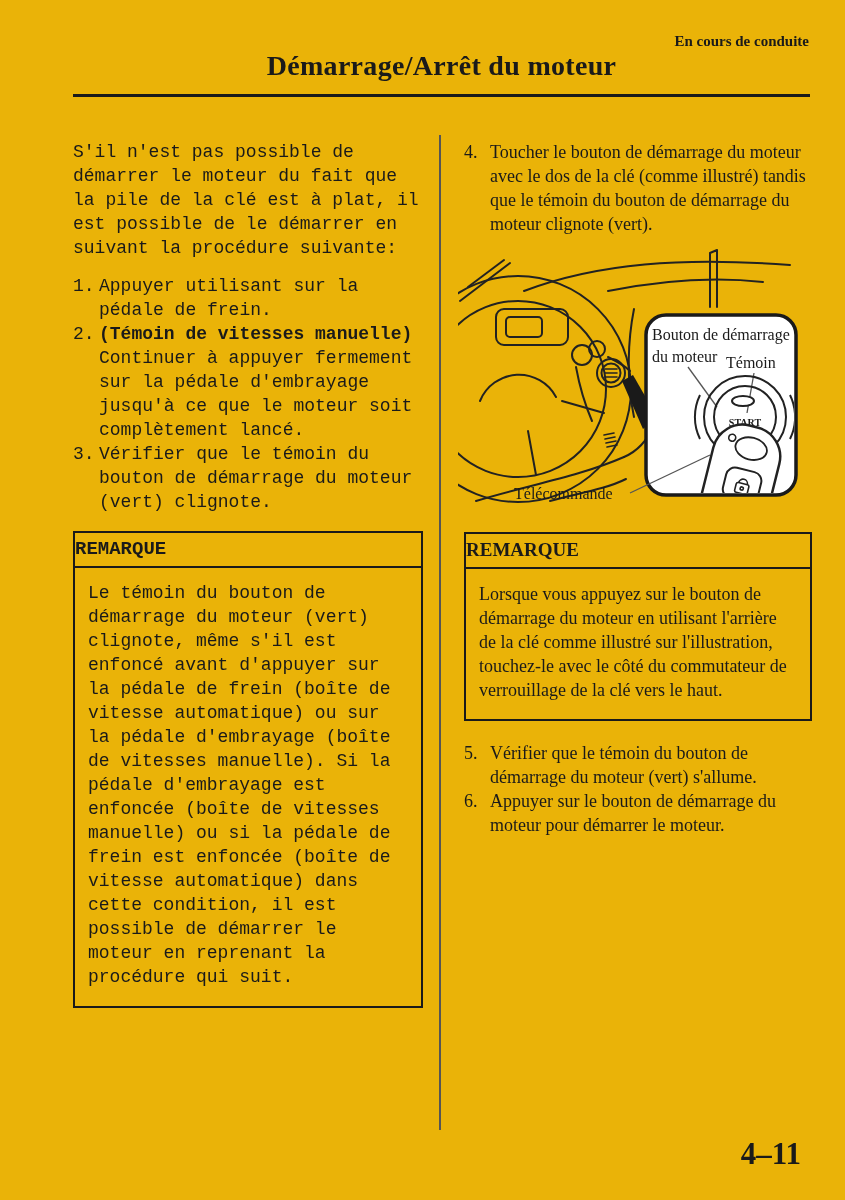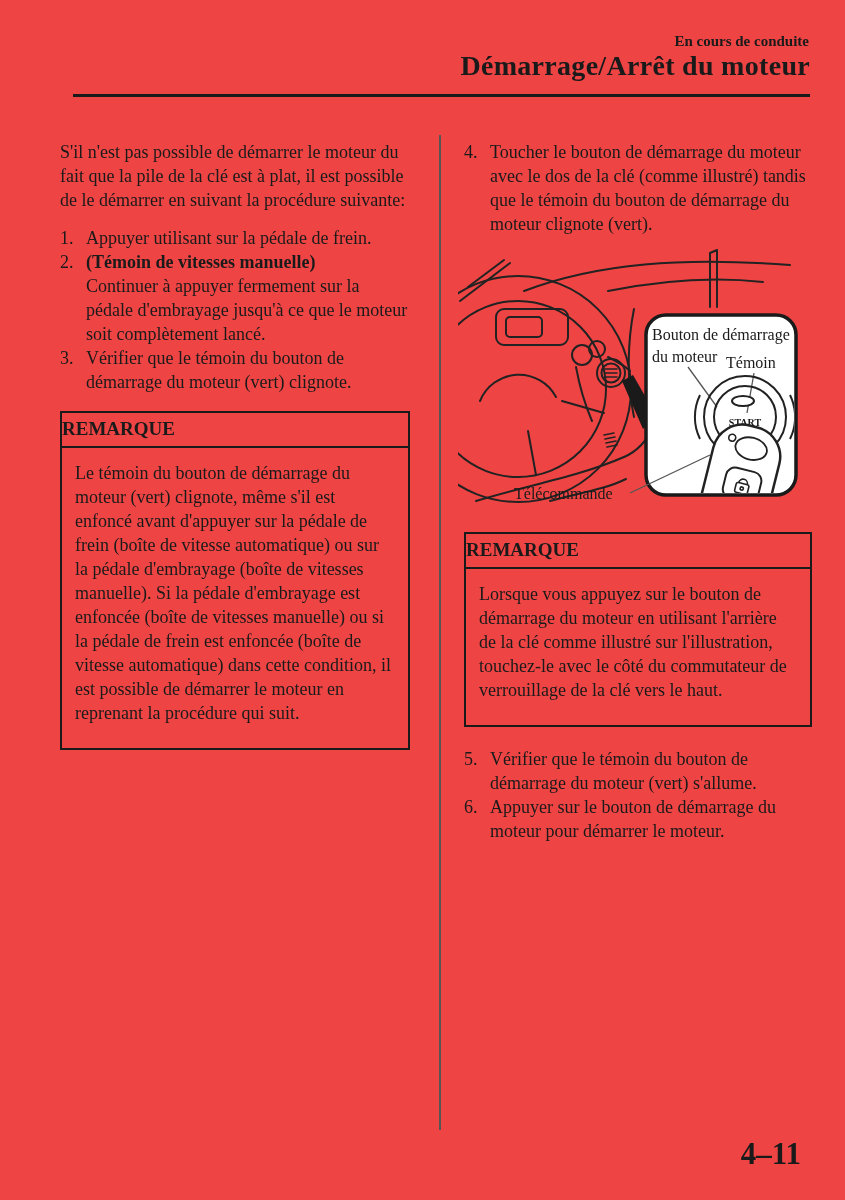--- a/index.html
+++ b/index.html
@@ -1,44 +1,44 @@
 <!DOCTYPE html>
 <html><head>
 <meta charset="utf-8">
 <style>
   html,body { margin:0; padding:0; background:#e8e8e8; }
   .page {
     position:relative; width:845px; height:1200px; margin:0 auto;
-    background:#ef4444; color:#1a1a1a;
+    background:#eab308; color:#1a1a1a;
     font-family:"Liberation Serif", serif; overflow:hidden;
   }
   .hdr-section {
     position:absolute; top:33px; left:73px; right:36px;
     text-align:right; font-size:15px; font-weight:bold;
   }
   .hdr-title {
     position:absolute; top:50px; left:73px; right:35px;
-    text-align:right; font-size:28px; font-weight:bold; letter-spacing:0.3px;
+    text-align:center; font-size:28px; font-weight:bold; letter-spacing:0.3px;
   }
   .hdr-rule { position:absolute; top:94px; left:73px; right:35px; height:3px; background:#1a1a1a; }
   .col-divider { position:absolute; left:439px; top:135px; width:2px; height:995px; background:#555; }
 
   .col { position:absolute; top:140px; font-size:18px; line-height:24px; }
-  .col-left  { left:60px;  width:350px; }
+  .col-left  { left:73px;  width:350px;font-family:Liberation Mono, monospace; }
   .col-right { left:464px; width:348px; }
 
   .steps { margin-top:14px; }
   .step { display:flex; }
   .step-num { width:26px; flex:none; }
   .step-body { flex:1; }
   .bold-line { font-weight:bold; display:block; }
 
   .note-box { border:2px solid #1a1a1a; margin-top:17px; }
   .note-title { border-bottom:2px solid #1a1a1a; padding:4px 0 5px; font-weight:bold; font-size:19px; }
-  .note-body { padding:13px 13px 23px; }
+  .note-body { padding:13px 13px 17px; }
 
   .figure { margin-top:13px; margin-left:-6px; display:block; }
   .figure text { font-family:"Liberation Serif", serif; fill:#1a1a1a; }
   .fig-label { font-size:16px; }
   .fig-start { font-size:10px; font-weight:bold; font-family:"Liberation Sans", sans-serif; }
 
   .steps-bottom { margin-top:20px; }
   .footer-page { position:absolute; top:1136px; right:44px; font-size:31px; font-weight:bold; }
 </style>
 </head>

